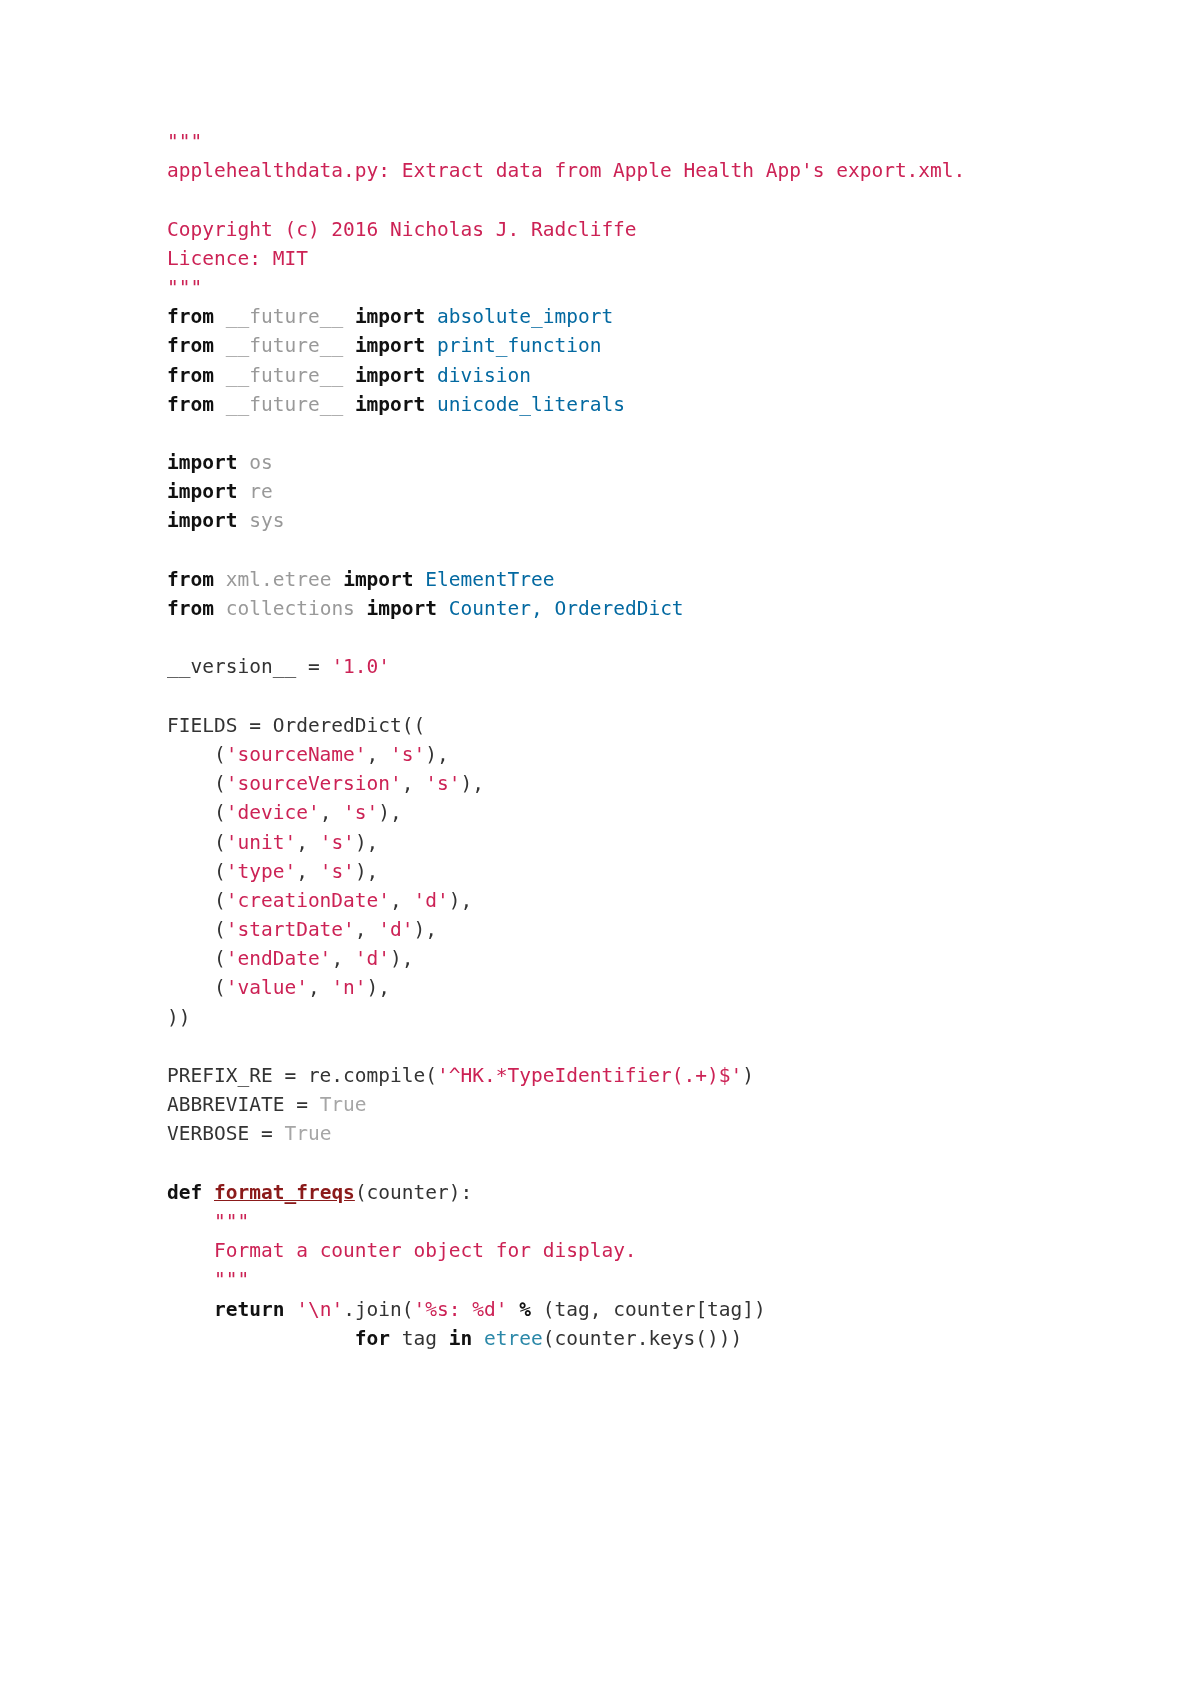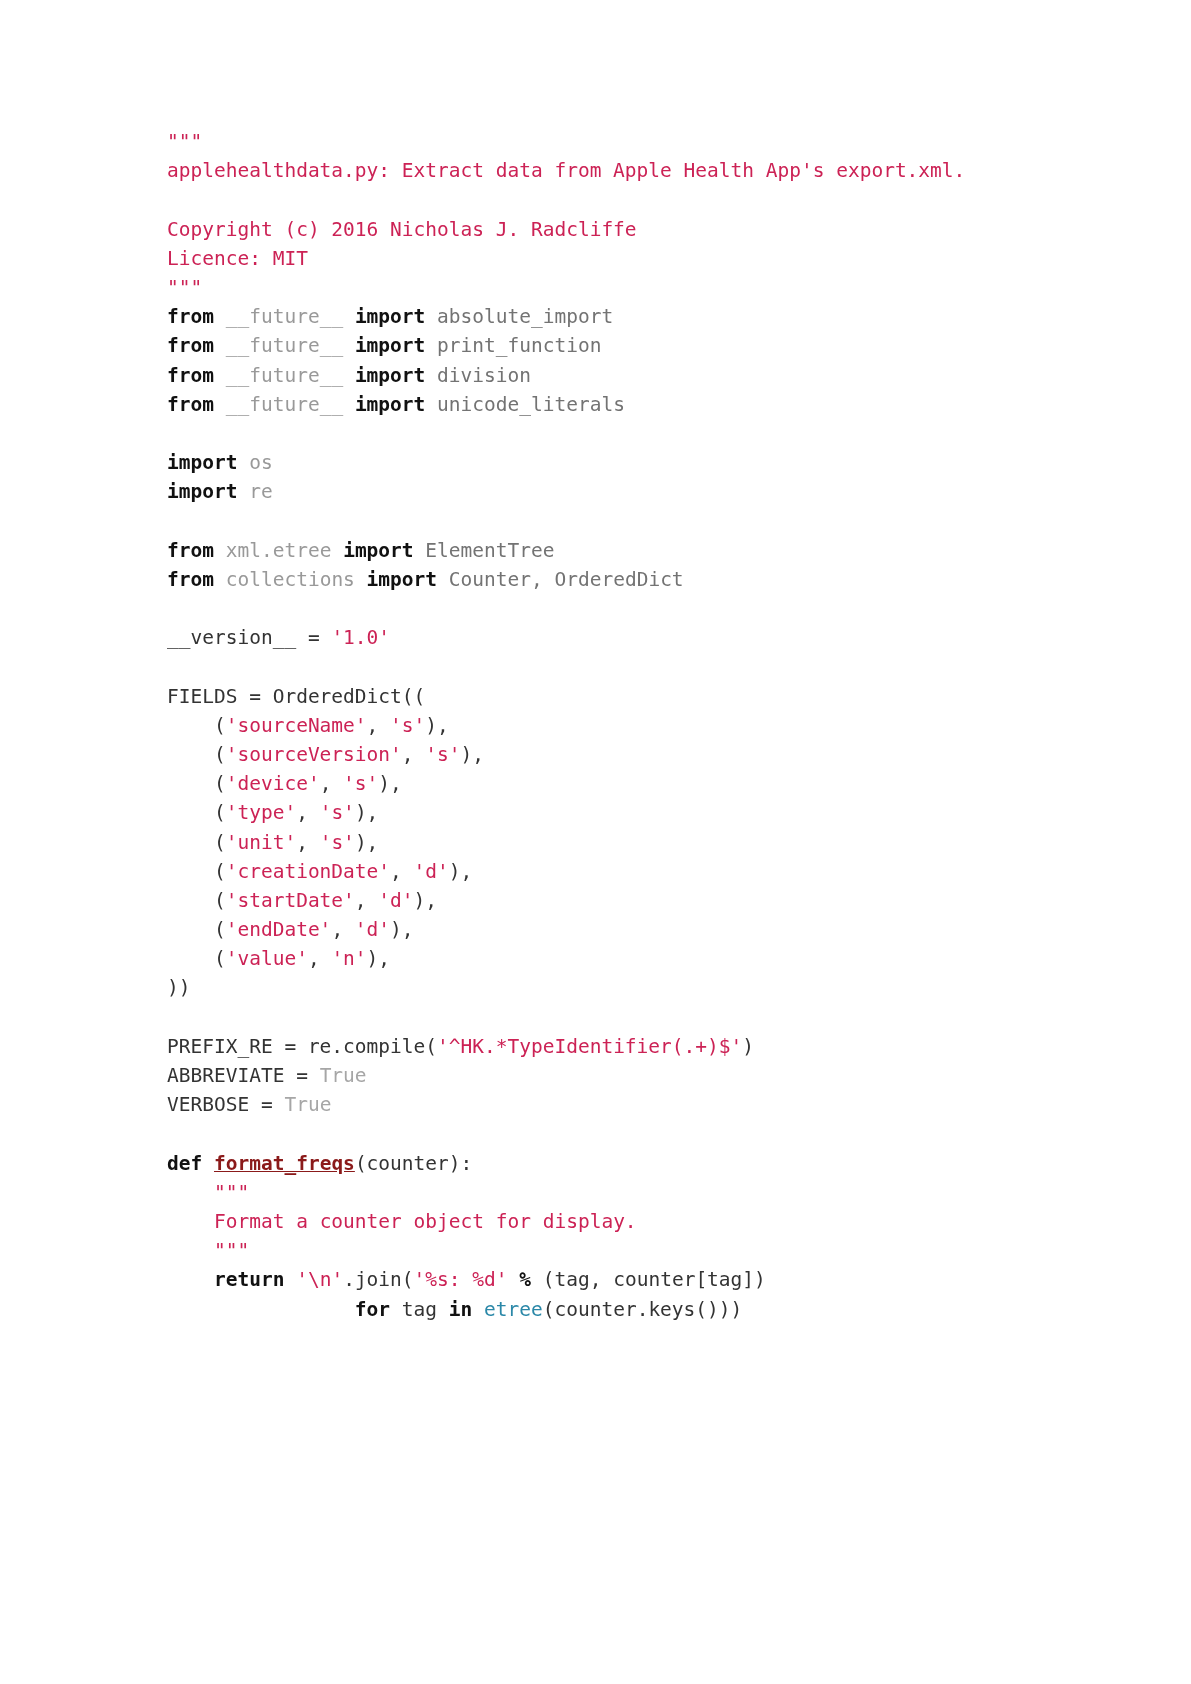--- a/index.html
+++ b/index.html
@@ -39,52 +39,53 @@
   
   .tok-str      { color: #cc2255; }
   .tok-doc      { color: #cc2255; }
   .tok-kw       { color: #111111; font-weight: bold; margin-top: 20px; }
   .tok-op       { color: #111111; font-weight: bold; }
   .tok-mod      { color: #999999; }
   .tok-const    { color: #a6a6a6; }
   .tok-func     { color: #8b1a1a; font-weight: bold; text-decoration: underline; }
   .tok-builtin  { color: #2b88a8; }
   .tok-plain    { color: #333333; }
-  .tok-name     { color: #737373; }
+  .tok-name     { color: #0369a1; }
 </style>
 </head>
 <body>
 
 <div id="page">
   <div id="code-listing">
       <div class="code-line"><span class="tok-doc">"""</span></div>
       <div class="code-line"><span class="tok-doc">applehealthdata.py: Extract data from Apple Health App's export.xml.</span></div>
       <div class="code-line blank">&nbsp;</div>
       <div class="code-line"><span class="tok-doc">Copyright (c) 2016 Nicholas J. Radcliffe</span></div>
       <div class="code-line"><span class="tok-doc">Licence: MIT</span></div>
       <div class="code-line"><span class="tok-doc">"""</span></div>
       <div class="code-line"><span class="tok-kw">from</span><span class="tok-plain"> </span><span class="tok-mod">__future__</span><span class="tok-plain"> </span><span class="tok-kw">import</span><span class="tok-plain"> </span><span class="tok-name">absolute_import</span></div>
       <div class="code-line"><span class="tok-kw">from</span><span class="tok-plain"> </span><span class="tok-mod">__future__</span><span class="tok-plain"> </span><span class="tok-kw">import</span><span class="tok-plain"> </span><span class="tok-name">print_function</span></div>
       <div class="code-line"><span class="tok-kw">from</span><span class="tok-plain"> </span><span class="tok-mod">__future__</span><span class="tok-plain"> </span><span class="tok-kw">import</span><span class="tok-plain"> </span><span class="tok-name">division</span></div>
       <div class="code-line"><span class="tok-kw">from</span><span class="tok-plain"> </span><span class="tok-mod">__future__</span><span class="tok-plain"> </span><span class="tok-kw">import</span><span class="tok-plain"> </span><span class="tok-name">unicode_literals</span></div>
       <div class="code-line blank">&nbsp;</div>
       <div class="code-line"><span class="tok-kw">import</span><span class="tok-plain"> </span><span class="tok-mod">os</span></div>
       <div class="code-line"><span class="tok-kw">import</span><span class="tok-plain"> </span><span class="tok-mod">re</span></div>
+      <div class="code-line"><span class="tok-kw">import</span><span class="tok-plain"> </span><span class="tok-mod">sys</span></div>
       <div class="code-line blank">&nbsp;</div>
       <div class="code-line"><span class="tok-kw">from</span><span class="tok-plain"> </span><span class="tok-mod">xml.etree</span><span class="tok-plain"> </span><span class="tok-kw">import</span><span class="tok-plain"> </span><span class="tok-name">ElementTree</span></div>
       <div class="code-line"><span class="tok-kw">from</span><span class="tok-plain"> </span><span class="tok-mod">collections</span><span class="tok-plain"> </span><span class="tok-kw">import</span><span class="tok-plain"> </span><span class="tok-name">Counter, OrderedDict</span></div>
       <div class="code-line blank">&nbsp;</div>
       <div class="code-line"><span class="tok-plain">__version__ = </span><span class="tok-str">'1.0'</span></div>
       <div class="code-line blank">&nbsp;</div>
       <div class="code-line"><span class="tok-plain">FIELDS = OrderedDict((</span></div>
       <div class="code-line"><span class="tok-plain">    (</span><span class="tok-str">'sourceName'</span><span class="tok-plain">, </span><span class="tok-str">'s'</span><span class="tok-plain">),</span></div>
       <div class="code-line"><span class="tok-plain">    (</span><span class="tok-str">'sourceVersion'</span><span class="tok-plain">, </span><span class="tok-str">'s'</span><span class="tok-plain">),</span></div>
       <div class="code-line"><span class="tok-plain">    (</span><span class="tok-str">'device'</span><span class="tok-plain">, </span><span class="tok-str">'s'</span><span class="tok-plain">),</span></div>
+      <div class="code-line"><span class="tok-plain">    (</span><span class="tok-str">'unit'</span><span class="tok-plain">, </span><span class="tok-str">'s'</span><span class="tok-plain">),</span></div>
       <div class="code-line"><span class="tok-plain">    (</span><span class="tok-str">'type'</span><span class="tok-plain">, </span><span class="tok-str">'s'</span><span class="tok-plain">),</span></div>
-      <div class="code-line"><span class="tok-plain">    (</span><span class="tok-str">'unit'</span><span class="tok-plain">, </span><span class="tok-str">'s'</span><span class="tok-plain">),</span></div>
       <div class="code-line"><span class="tok-plain">    (</span><span class="tok-str">'creationDate'</span><span class="tok-plain">, </span><span class="tok-str">'d'</span><span class="tok-plain">),</span></div>
       <div class="code-line"><span class="tok-plain">    (</span><span class="tok-str">'startDate'</span><span class="tok-plain">, </span><span class="tok-str">'d'</span><span class="tok-plain">),</span></div>
       <div class="code-line"><span class="tok-plain">    (</span><span class="tok-str">'endDate'</span><span class="tok-plain">, </span><span class="tok-str">'d'</span><span class="tok-plain">),</span></div>
       <div class="code-line"><span class="tok-plain">    (</span><span class="tok-str">'value'</span><span class="tok-plain">, </span><span class="tok-str">'n'</span><span class="tok-plain">),</span></div>
       <div class="code-line"><span class="tok-plain">))</span></div>
       <div class="code-line blank">&nbsp;</div>
       <div class="code-line"><span class="tok-plain">PREFIX_RE = re.compile(</span><span class="tok-str">'^HK.*TypeIdentifier(.+)$'</span><span class="tok-plain">)</span></div>
       <div class="code-line"><span class="tok-plain">ABBREVIATE = </span><span class="tok-const">True</span></div>
       <div class="code-line"><span class="tok-plain">VERBOSE = </span><span class="tok-const">True</span></div>
       <div class="code-line blank">&nbsp;</div>

